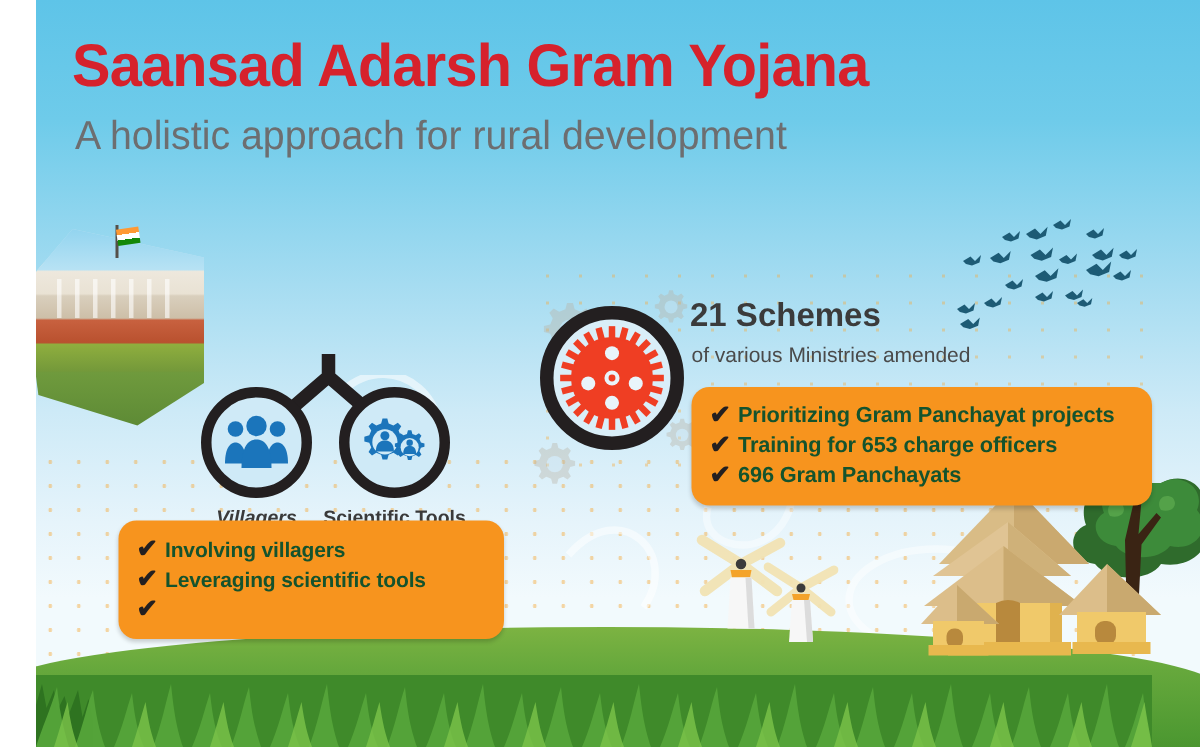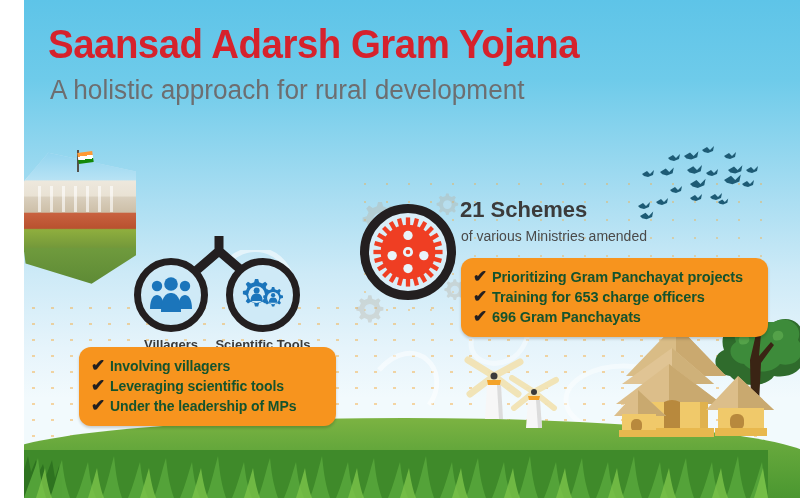--- a/index.html
+++ b/index.html
@@ -60,21 +60,21 @@
         box-sizing:border-box;display:flex;align-items:center;justify-content:center;}
   #node-mp{left:152px;top:158px;width:84px;height:84px;background:#cfeaf7;}
   #node-villagers{left:110px;top:258px;width:74px;height:74px;background:#cfeaf7;}
   #node-tools{left:202px;top:258px;width:74px;height:74px;background:#cfeaf7;}
 
   .mp-label{position:absolute;bottom:7px;left:0;width:100%;text-align:center;
     font-size:16px;font-weight:bold;color:#231f20;letter-spacing:.5px;}
 
   .caption{position:absolute;font-size:13px;font-weight:bold;color:#3a3a3a;
     text-align:center;white-space:nowrap;}
-  #cap-villagers{left:110px;top:337px;width:74px;}
+  #cap-villagers{left:110px;top:337px;width:74px;font-style:italic;}
   #cap-tools{left:187px;top:337px;width:104px;}
 
   
   #connector{position:absolute;left:140px;top:236px;width:110px;height:40px;}
 
   
   #node-gear{position:absolute;left:336px;top:204px;width:96px;height:96px;
     border-radius:50%;border:9px solid #231f20;background:#d9eef8;box-sizing:border-box;
     display:flex;align-items:center;justify-content:center;}
   .bg-gear{position:absolute;opacity:.38;}
@@ -408,17 +408,16 @@
     <div class="ci">
       <span class="tick">✔</span>
       <span class="citext">Involving villagers</span>
     </div>
     <div class="ci">
       <span class="tick">✔</span>
       <span class="citext">Leveraging scientific tools</span>
     </div>
     <div class="ci">
       <span class="tick">✔</span>
-      <span class="citext">Under the leadership of MPs</span>
     </div>
   </div>
 
 </div>
 
 </body></html>

